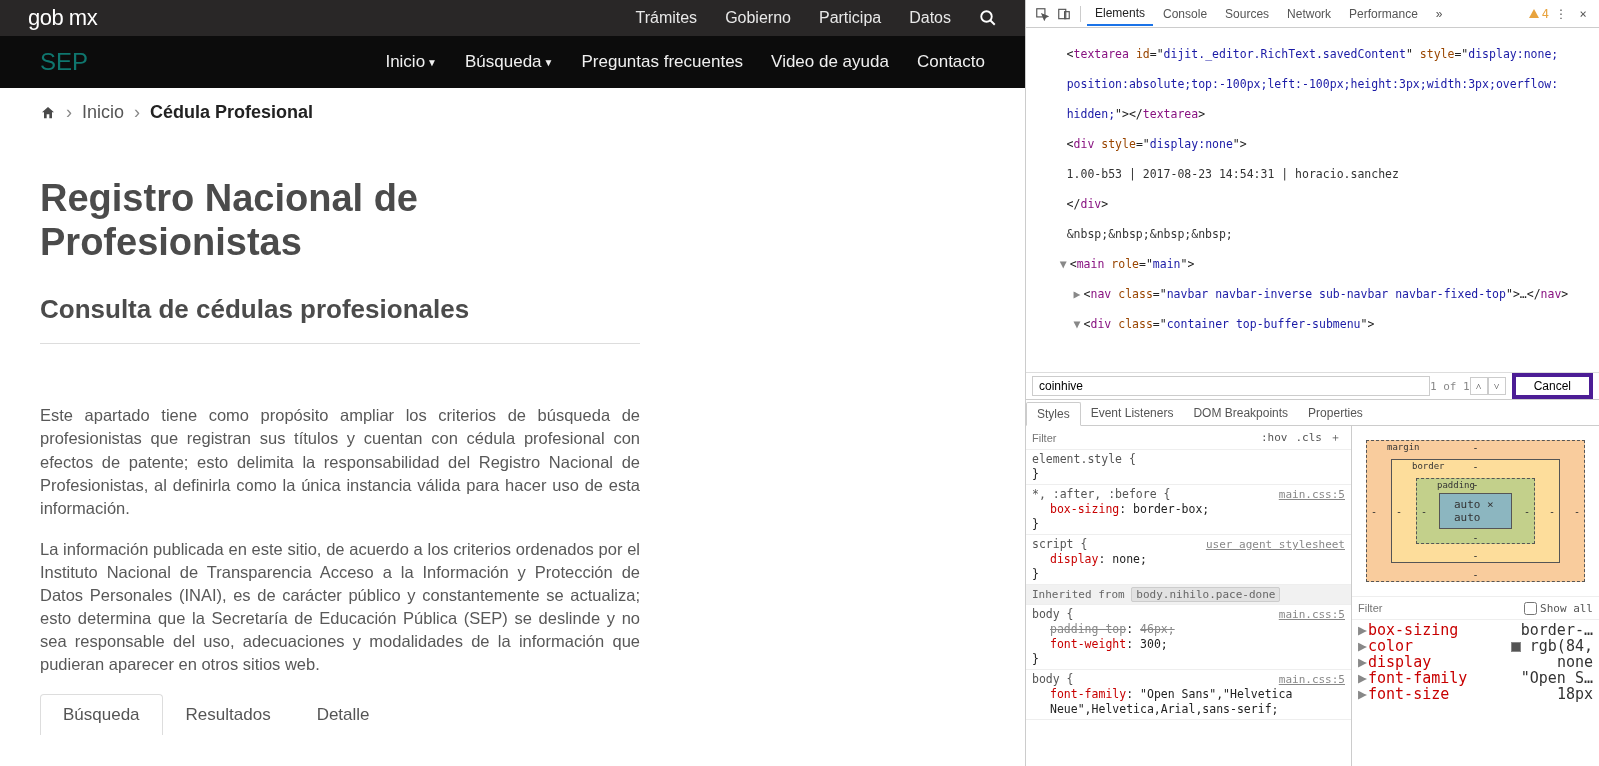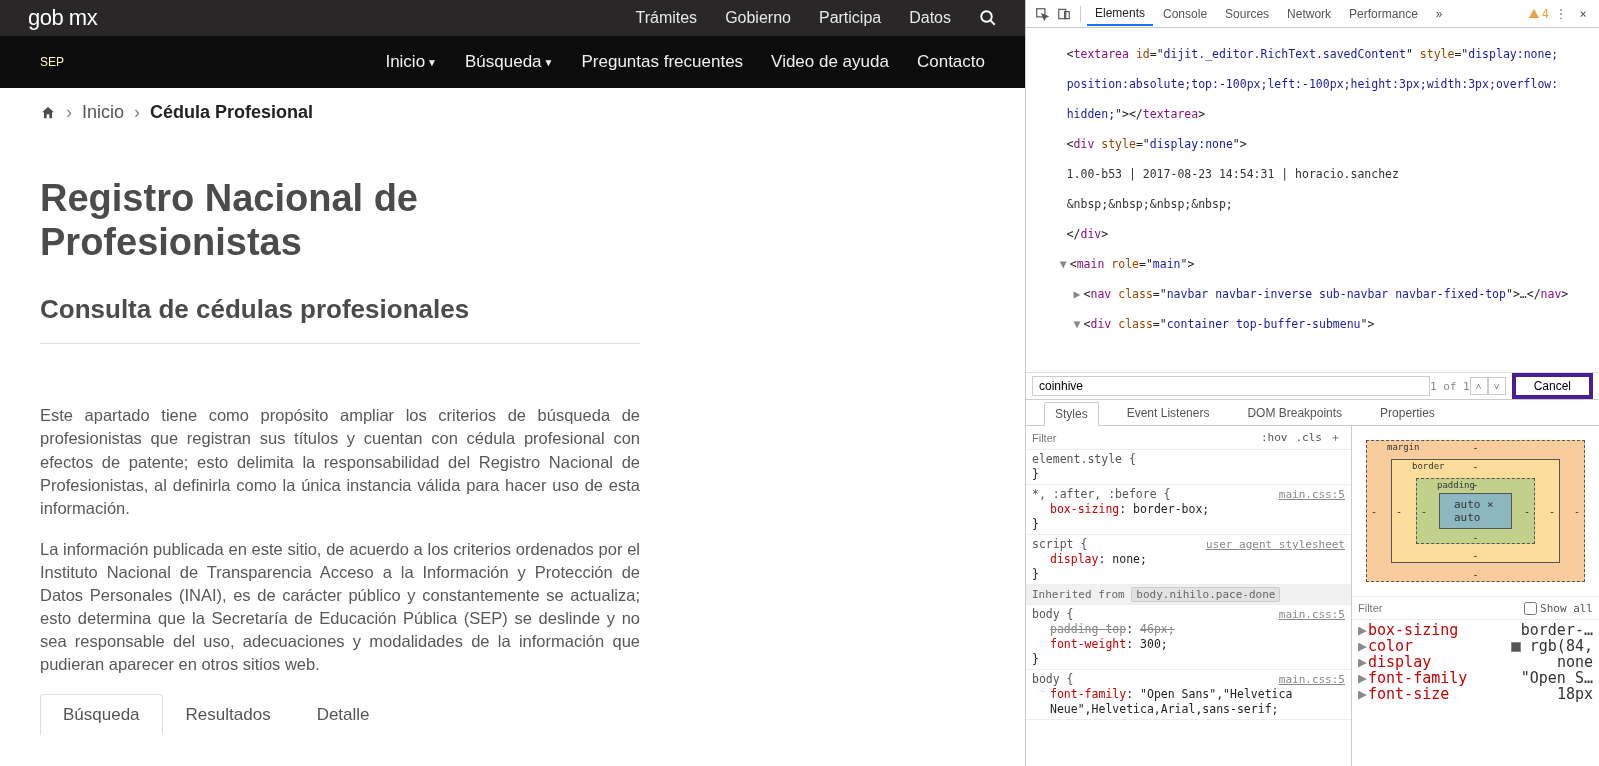--- a/index.html
+++ b/index.html
@@ -9,21 +9,21 @@
 .devtools { width: 574px; height: 766px; border-left: 1px solid #ccc; background: #fff; display: flex; flex-direction: column; font-family: Menlo, Consolas, monospace; font-size: 12px; }
 
 
 .topbar1 { background: #292727; height: 36px; display: flex; align-items: center; padding: 0 28px; color: #fff; }
 .logo { font-size: 22px; font-weight: 400; letter-spacing: -0.5px; }
 .topbar1 .spacer { flex: 1; }
 .topbar1 a { color: #e8e8e8; text-decoration: none; margin-left: 28px; font-size: 16px; }
 .search-ic { margin-left: 28px; }
 
 .topbar2 { background: #0c0c0c; height: 52px; display: flex; align-items: center; padding: 0 40px; color: #fff; }
-.sep-label { font-size: 12px; color: #fef9c3; }
+.sep-label { font-size: 24px; color: #0f766e; }
 .topbar2 .spacer { flex: 1; }
 .topbar2 a { color: #f0f0f0; text-decoration: none; margin-left: 28px; font-size: 17px; display: inline-flex; align-items: center; }
 .caret { font-size: 10px; margin-left: 2px; }
 
 .breadcrumb { padding: 14px 40px; display: flex; align-items: center; gap: 10px; color: #4a4a4a; font-size: 18px; font-weight: 600; }
 .breadcrumb .home-ic { font-size: 16px; }
 .breadcrumb .sep { color: #888; font-weight: 400; }
 .breadcrumb .current { color: #222; }
 .bc-link { font-weight: 500; color: #555; }
 
@@ -59,21 +59,21 @@
 .crumb { padding: 2px 6px; }
 .crumb.sel { background: #1a73e8; color: #fff; }
 
 .findbar { height: 28px; border-top: 1px solid #ddd; border-bottom: 1px solid #ccc; display: flex; align-items: center; padding: 0 6px; gap: 0; }
 .findbar input { flex: 1; border: 1px solid #ccc; padding: 2px 6px; font-size: 12px; height: 20px; }
 .findbar .count { color: #888; font-size: 11px; }
 .findbar .ab { width: 18px; height: 18px; border: 1px solid #ccc; display: flex; align-items: center; justify-content: center; font-size: 10px; cursor: pointer; }
 .findbar button { border: 4px solid #4c1d95; background: #fff; padding: 2px 18px; font-size: 12px; cursor: pointer; margin-left: 6px; }
 
 .subtabs { height: 26px; border-bottom: 1px solid #ccc; display: flex; align-items: center; font-family: "Helvetica Neue", Arial, sans-serif; font-size: 12px; }
-.subtab { padding: 4px 10px; color: #555; cursor: pointer; margin-left: 18px; }
+.subtab { padding: 4px 10px; color: #555; cursor: pointer; }
 .subtab.active { border: 1px solid #ccc; border-bottom-color: #fff; border-radius: 2px 2px 0 0; background: #fff; position: relative; top: 1px; }
 
 .lower { flex: 1; display: flex; overflow: hidden; }
 .styles-pane { width: 326px; border-right: 1px solid #ccc; display: flex; flex-direction: column; overflow: hidden; }
 .filter-row { height: 24px; border-bottom: 1px solid #eee; display: flex; align-items: center; padding: 0 6px; font-size: 11px; color: #888; }
 .filter-row input { border: none; flex: 1; font-size: 11px; outline: none; }
 .filter-row .fbtn { padding: 0 4px; color: #555; cursor: pointer; }
 .rules { flex: 1; overflow: hidden; font-size: 11.5px; line-height: 15px; color: #222; }
 .rule-block { border-bottom: 1px solid #eee; padding: 2px 6px; position: relative; }
 .rule-link { position: absolute; right: 6px; top: 2px; color: #888; font-size: 11px; text-decoration: underline; }
@@ -199,22 +199,22 @@
       <span class="ic">⋮</span>
       <span class="ic">×</span>
     </div>
 
     <div class="dom-tree">
 <span class="line">     &lt;<span class="tag">textarea</span> <span class="attr">id</span>="<span class="strv">dijit._editor.RichText.savedContent</span>" <span class="attr">style</span>="<span class="strv">display:none;</span></span>
 <span class="line">     <span class="strv">position:absolute;top:-100px;left:-100px;height:3px;width:3px;overflow:</span></span>
 <span class="line">     <span class="strv">hidden;</span>"&gt;&lt;/<span class="tag">textarea</span>&gt;</span>
 <span class="line">     &lt;<span class="tag">div</span> <span class="attr">style</span>="<span class="strv">display:none</span>"&gt;</span>
 <span class="line"><span class="txt">     1.00-b53 | 2017-08-23 14:54:31 | horacio.sanchez</span></span>
+<span class="line">     &lt;/<span class="tag">div</span>&gt;</span>
 <span class="line">     <span class="txt">&amp;nbsp;&amp;nbsp;&amp;nbsp;&amp;nbsp;</span></span>
-<span class="line">     &lt;/<span class="tag">div</span>&gt;</span>
 <span class="line">    <span class="tri">▼</span>&lt;<span class="tag">main</span> <span class="attr">role</span>="<span class="strv">main</span>"&gt;</span>
 <span class="line">      <span class="tri">▶</span>&lt;<span class="tag">nav</span> <span class="attr">class</span>="<span class="strv">navbar navbar-inverse sub-navbar navbar-fixed-top</span>"&gt;…&lt;/<span class="tag">nav</span>&gt;</span>
 <span class="line">      <span class="tri">▼</span>&lt;<span class="tag">div</span> <span class="attr">class</span>="<span class="strv">container top-buffer-submenu</span>"&gt;</span>
 
 
 
 
 
 
 

